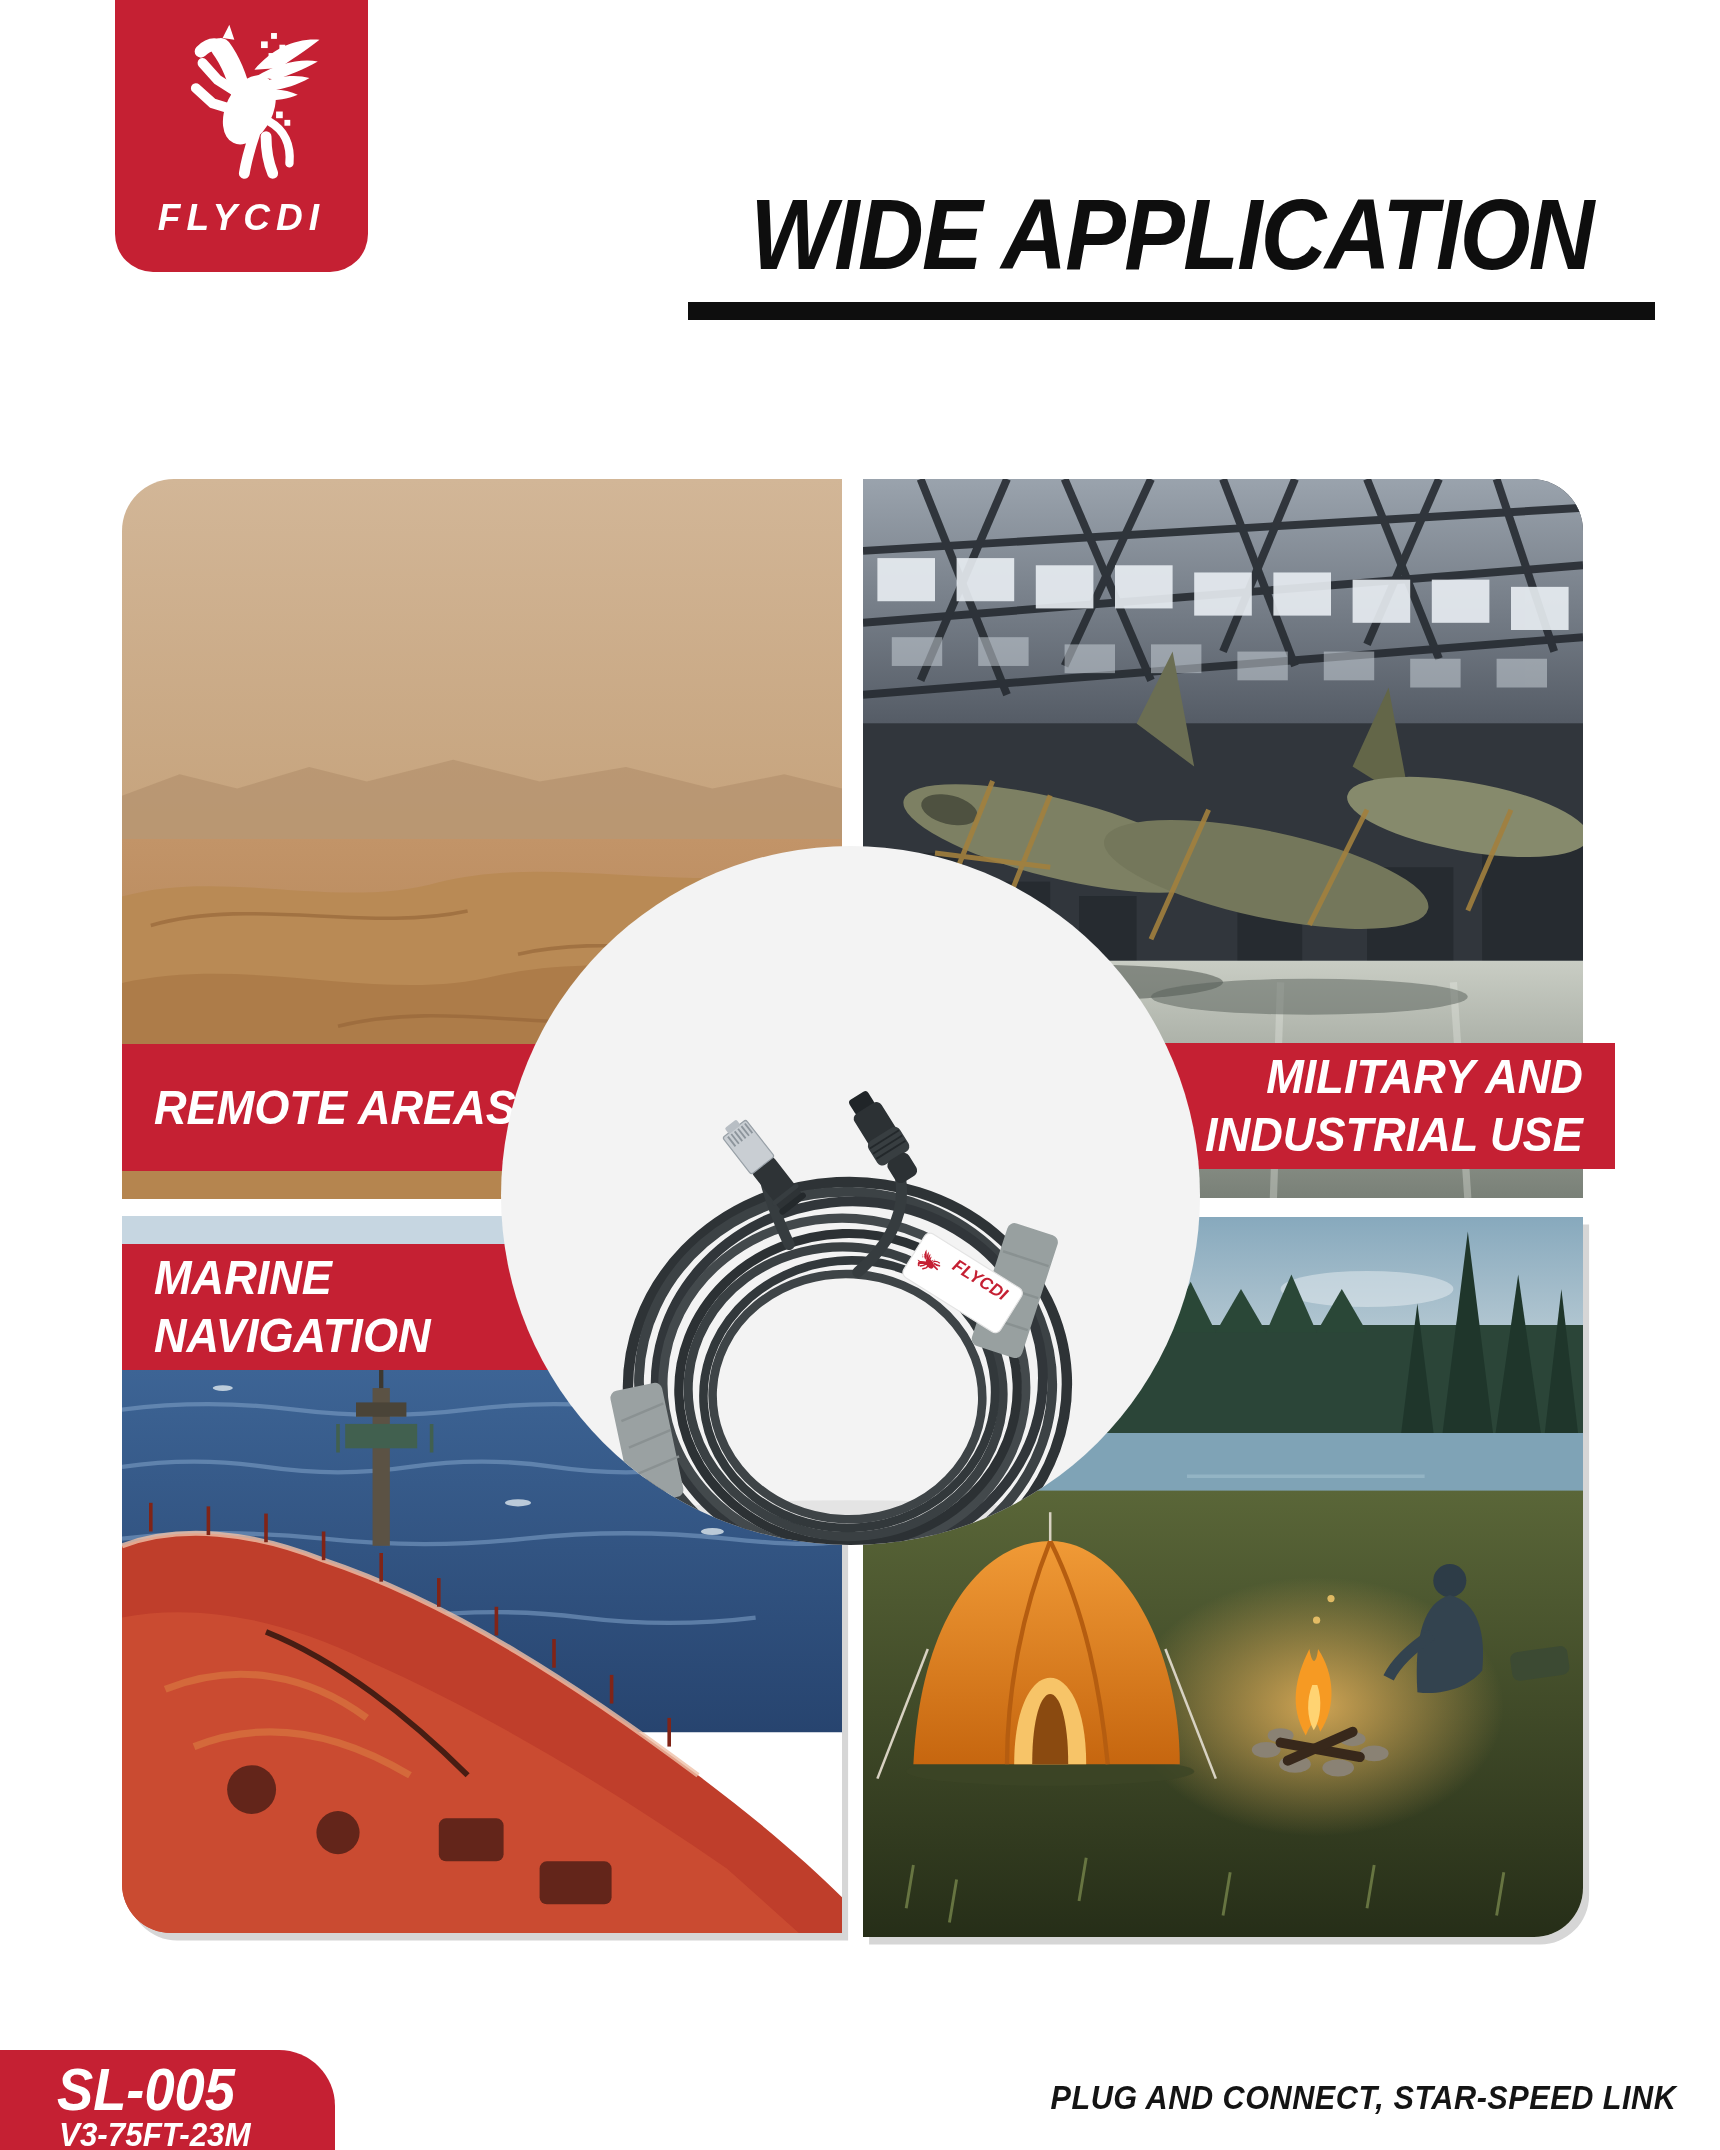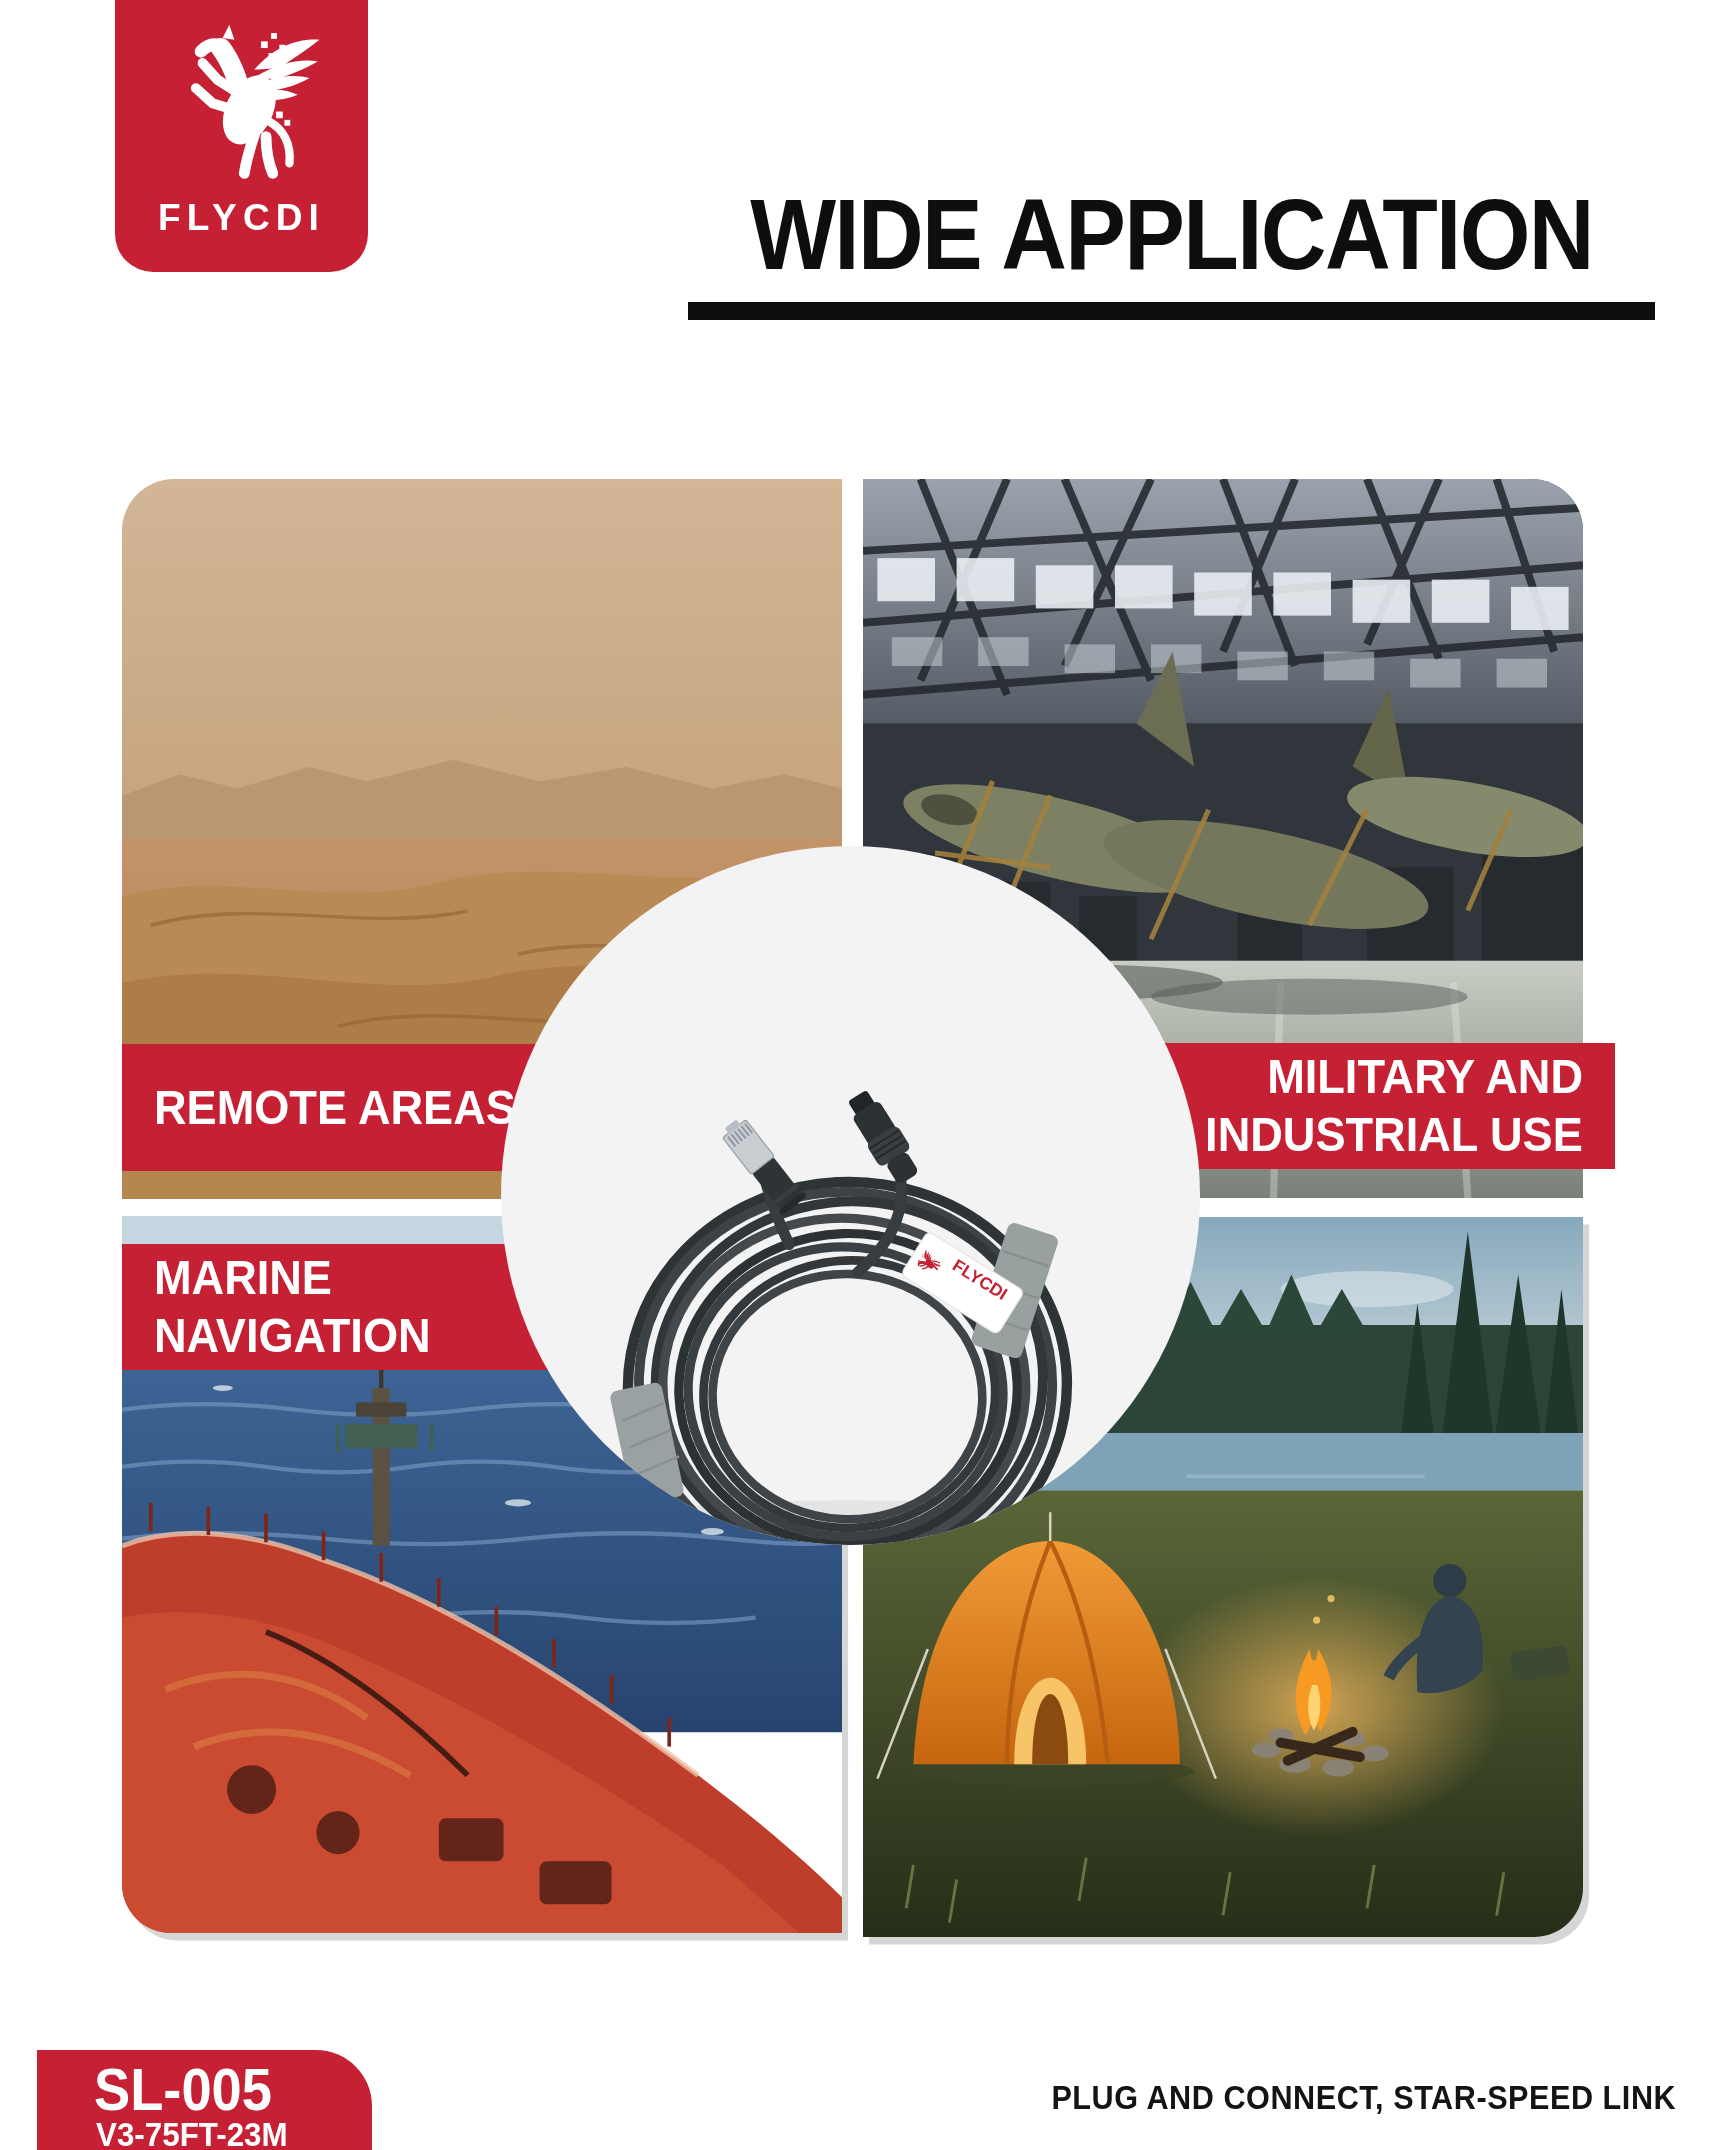--- a/index.html
+++ b/index.html
@@ -1,19 +1,20 @@
 <!DOCTYPE html>
 <html style="--brand-red: #c52033; --title-black: #0e0e0e; --circle-fill: #f3f3f3; --banner-text: #ffffff; --page-bg: #ffffff; --cable-dark: #383e41; --strap-gray: #9aa1a2;font-size:9.8px"><head>
 <meta charset="utf-8">
 <style>
   html,body{margin:0;padding:0;background:#fff;}
   .page{
     position:relative;width:1720px;height:2151px;overflow:hidden;
     background:var(--page-bg,#ffffff);
     font-family:"Liberation Sans","DejaVu Sans",sans-serif;
+    font-style:italic;
   }
   
   .logo-badge{
     position:absolute;left:115px;top:0;width:253px;height:272px;
     background:var(--brand-red,#c52033);
     border-radius:0 0 38px 38px;
   }
   .logo-badge .pegasus{position:absolute;left:40px;top:18.4px;width:172px;height:167px;color:#ffffff;}
   .brand-name{
     position:absolute;left:0;right:0;top:197px;text-align:center;
@@ -54,21 +55,21 @@
   #banner-outdoor{left:863px;top:1245px;width:720px;height:126px;}
   
   .product-circle{
     position:absolute;left:501px;top:846px;width:699px;height:699px;
     border-radius:50%;background:var(--circle-fill,#f3f3f3);z-index:3;
   }
   .product-circle svg{position:absolute;left:0;top:0;width:100%;height:100%;}
   
   .footer-badge{
     position:absolute;left:0;top:2050px;width:335px;height:101px;
-    background:var(--brand-red,#c52033);border-radius:0 56px 0 0;color:#fff;z-index:4;margin-left:37px;
+    background:var(--brand-red,#c52033);border-radius:0 56px 0 0;color:#fff;z-index:4;
   }
   .footer-badge .model{
     position:absolute;left:57px;top:6.1px;font-size:59px;font-weight:700;
     transform:scaleX(.92);transform-origin:left center;white-space:nowrap;
   }
   .footer-badge .variant{
     position:absolute;left:59px;top:66px;font-size:33px;font-weight:700;
     transform:scaleX(.95);transform-origin:left center;white-space:nowrap;
   }
   .tagline{

